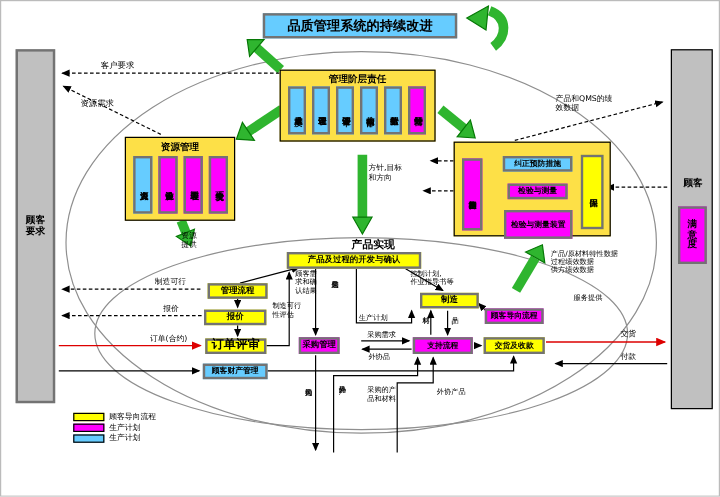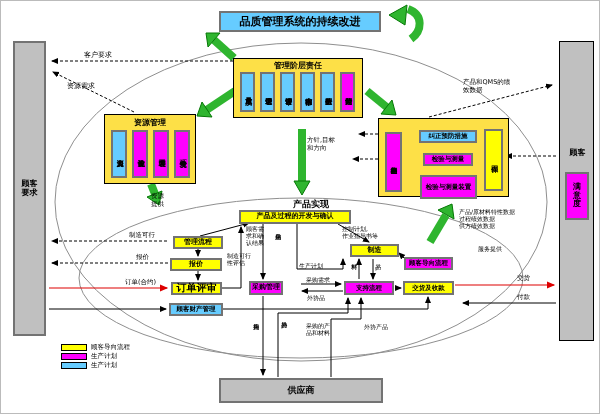--- a/index.html
+++ b/index.html
@@ -146,21 +146,20 @@
   <div class="box yel" style="left:169px;top:257px;width:52px;height:13px;font-size:7px">报价</div>
   <div class="box yel" style="left:170px;top:281px;width:51px;height:13px;font-size:10px">订单评审</div>
   <div class="box cyan" style="left:168px;top:302px;width:54px;height:13px;font-size:6.5px">顾客财产管理</div>
 
   <div class="box mag" style="left:248px;top:280px;width:34px;height:14px;font-size:7px">采购管理</div>
   <div class="box mag" style="left:343px;top:280px;width:50px;height:14px;font-size:6.5px">支持流程</div>
   <div class="box yel" style="left:402px;top:280px;width:51px;height:14px;font-size:6.5px">交货及收款</div>
   <div class="box yel" style="left:349px;top:243px;width:49px;height:13px;font-size:7px">制造</div>
   <div class="box mag" style="left:403px;top:256px;width:49px;height:13px;font-size:6.5px">顾客导向流程</div>
 
-  <div class="box gray" style="left:218px;top:377px;width:164px;height:25px;font-size:9px">供应商</div>
 
   <div class="lbl" style="left:83px;top:50px;font-size:7px">客户要求</div>
   <div class="lbl" style="left:66px;top:81px;font-size:7px">资源需求</div>
   <div class="lbl ml" style="left:462px;top:78px">产品和QMS的绩
 效数据</div>
   <div class="lbl ml" style="left:306px;top:136px">方针,目标
 和方向</div>
   <div class="lbl ml" style="left:150px;top:192px">资源
 提供</div>
   <div class="lbl" style="left:128px;top:231px">制造可行</div>

